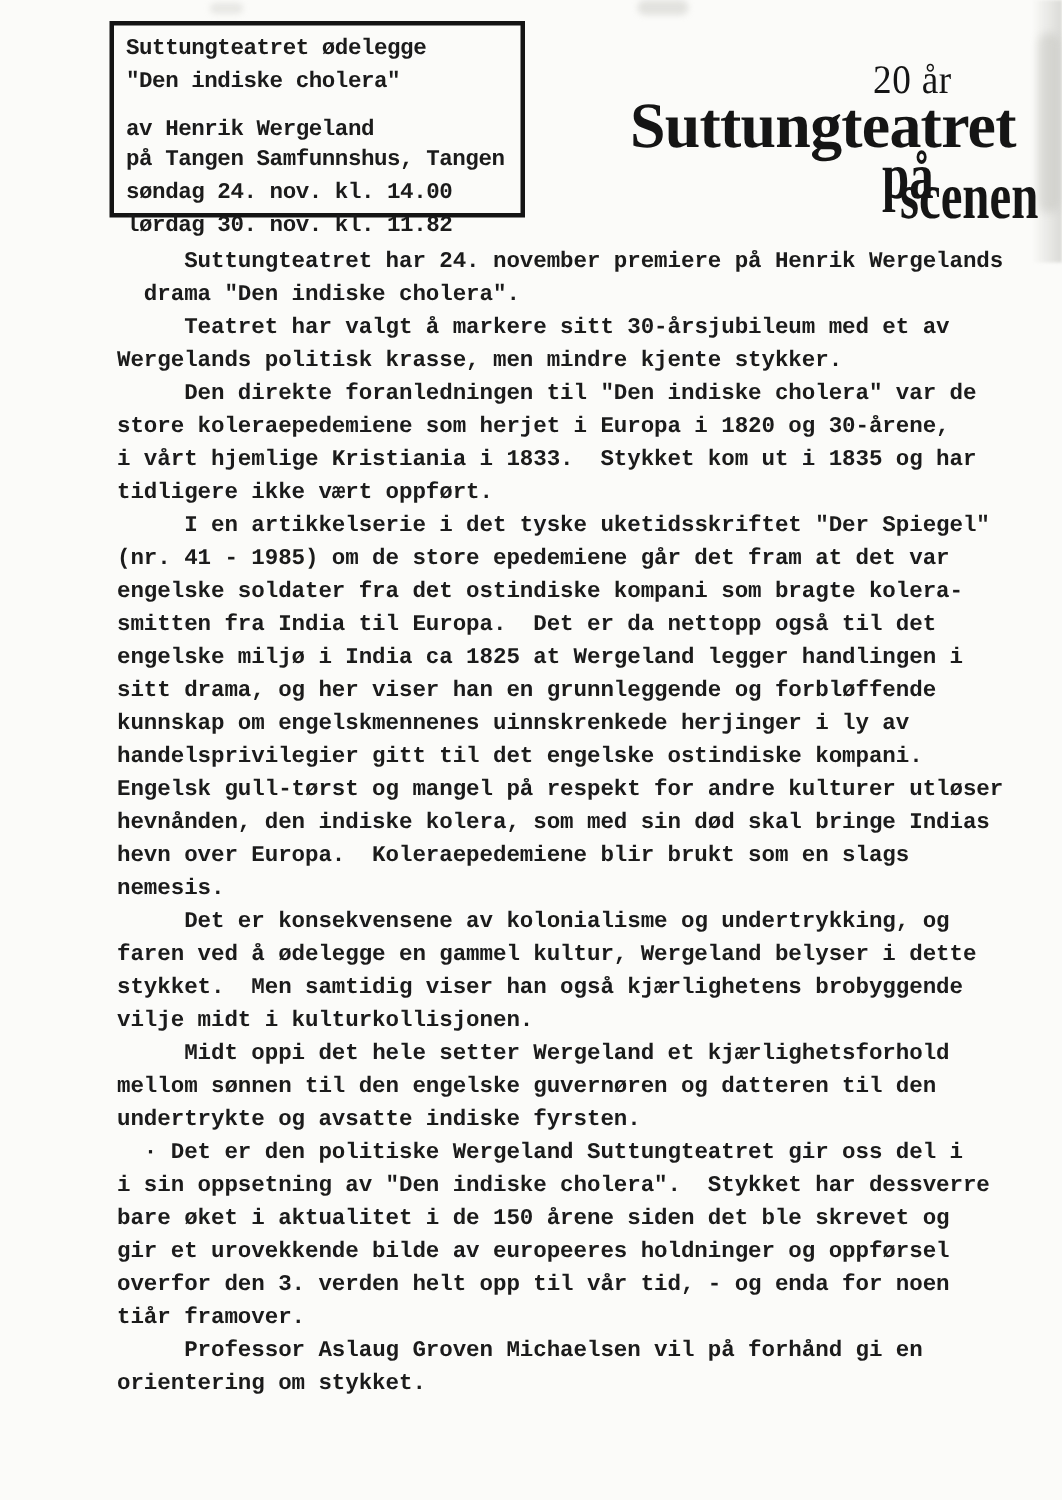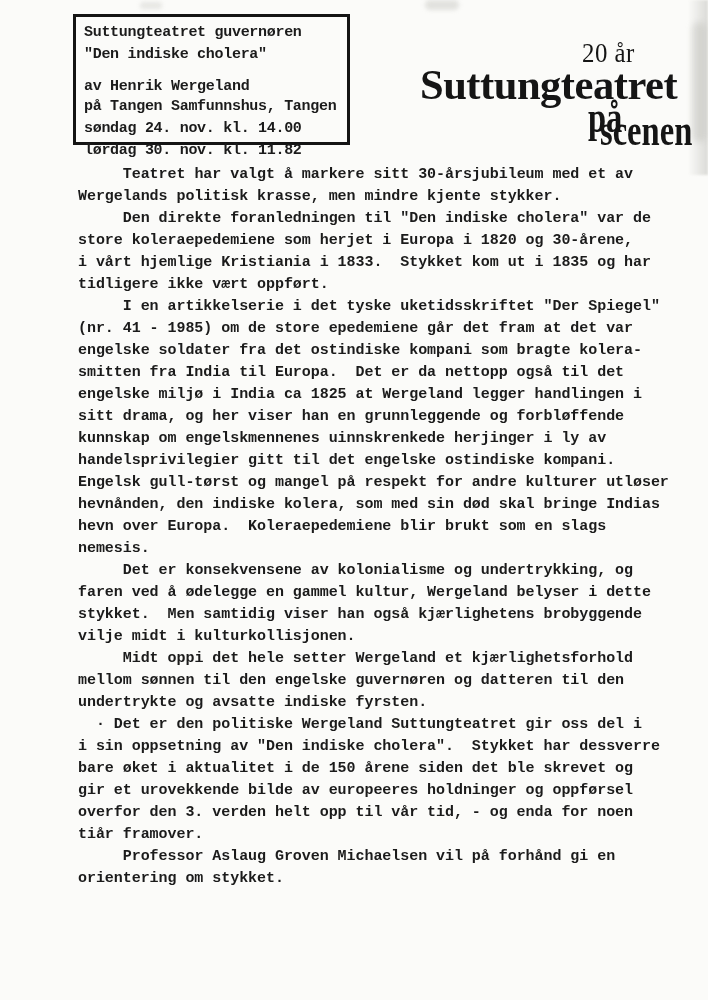--- a/index.html
+++ b/index.html
@@ -96,36 +96,38 @@
 <body>
 
 <div class="page">
 
   <div class="scan-edge-right"></div>
   <div class="scan-blob-logo"></div>
   <div class="scan-smudge-top"></div>
   <div class="scan-smudge-top2"></div>
 
   <div class="info-box">
-    <div class="box-line">Suttungteatret guvernøren</div>
+    <div class="box-line">Suttungteatret ødelegge</div>
     <div class="box-line">"Den indiske cholera"</div>
     <div class="box-line">av Henrik Wergeland</div>
     <div class="box-line">på Tangen Samfunnshus, Tangen</div>
     <div class="box-line">søndag 24. nov. kl. 14.00</div>
     <div class="box-line">lørdag 30. nov. kl. 11.82</div>
   </div>
 
   <div class="logo">
     <span class="logo-anniversary">20 år</span>
     <span class="logo-name">Suttungteatret</span>
     <span class="logo-pa">på</span>
     <span class="logo-scenen">scenen</span>
   </div>
 
   <div class="article">
+    <p class="para">     Suttungteatret har 24. november premiere på Henrik Wergelands
+  drama "Den indiske cholera".</p>
     <p class="para">     Teatret har valgt å markere sitt 30-årsjubileum med et av
 Wergelands politisk krasse, men mindre kjente stykker.</p>
     <p class="para">     Den direkte foranledningen til "Den indiske cholera" var de
 store koleraepedemiene som herjet i Europa i 1820 og 30-årene,
 i vårt hjemlige Kristiania i 1833.  Stykket kom ut i 1835 og har
 tidligere ikke vært oppført.</p>
     <p class="para">     I en artikkelserie i det tyske uketidsskriftet "Der Spiegel"
 (nr. 41 - 1985) om de store epedemiene går det fram at det var
 engelske soldater fra det ostindiske kompani som bragte kolera-
 smitten fra India til Europa.  Det er da nettopp også til det

